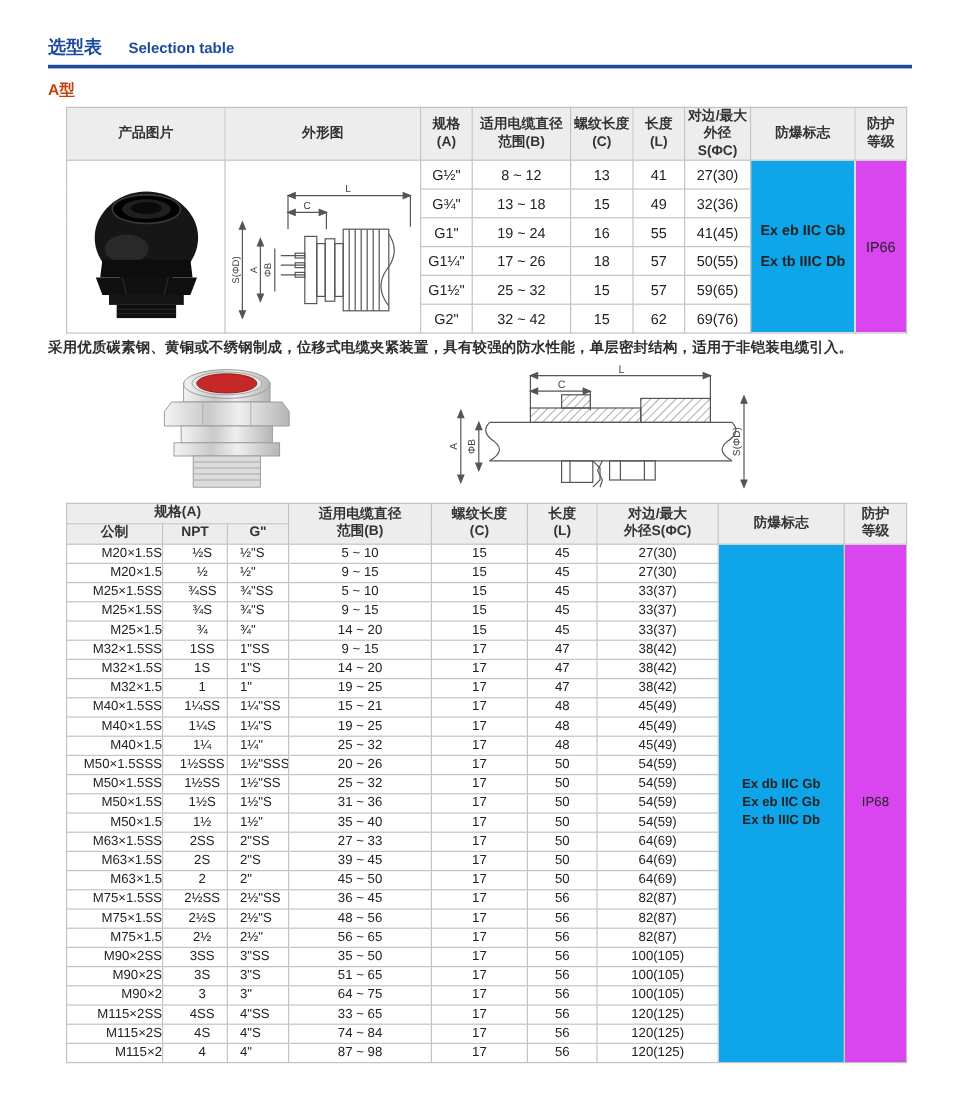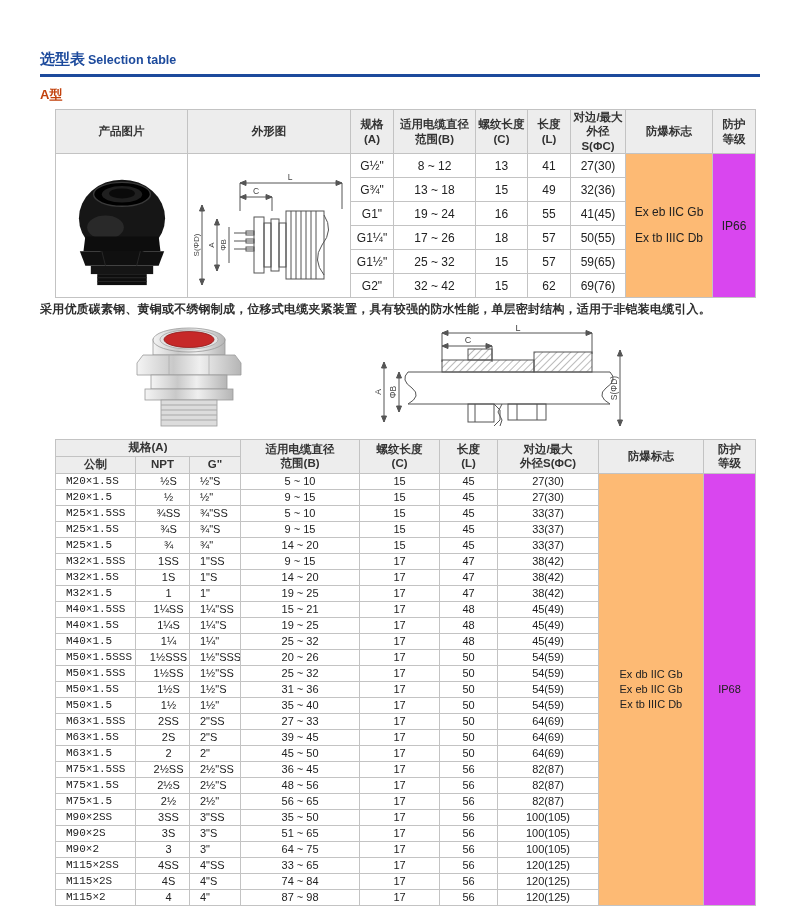--- a/index.html
+++ b/index.html
@@ -1,47 +1,47 @@
 <!DOCTYPE html>
 <html><head>
 <meta charset="utf-8">
 <style>
   * { box-sizing: border-box; }
   html,body { margin:0; padding:0; width:800px; height:922px; overflow:hidden;
     background:#ffffff; font-family:"Liberation Sans","DejaVu Sans",sans-serif; color:#333; }
   .container { padding:30px 40px 0 40px; }
 
   
-  .title-row { display:flex; align-items:baseline; gap:3px;margin-top:20px; }
+  .title-row { display:flex; align-items:baseline; gap:22px; }
   .title-zh { font-size:15px; font-weight:bold; color:#1c4a9c; }
   .title-en { font-size:12.5px; font-weight:bold; color:#1c4a9c; }
   .blue-rule { height:3px; background:#1c4a9c; margin-top:5px; }
 
   .sec-heading { font-size:13px; color:#c2410c; font-weight:600; margin-top:9px; }
   .sec-desc { font-size:12px; color:#2e2e2e; font-weight:600; margin-top:3px; letter-spacing:0.2px; }
 
   
   table { border-collapse:collapse; table-layout:fixed; width:700px; margin:5px 0 0 15px; }
   th, td { border:1px solid #c3c3c3; text-align:center; vertical-align:middle;
            white-space:pre-line; padding:0; overflow:hidden; }
   th { background:#ededed; font-weight:600; color:#333; }
 
   .table-a th { height:37px; font-size:11.5px; line-height:1.25; }
   .table-a td { height:24px; font-size:12px; color:#222; }
   .table-a .photo-cell, .table-a .outline-cell { background:#fff; }
 
   .table-b th { font-size:11.5px; line-height:1.2; }
   .table-b thead tr { height:17px; }
   .table-b td { height:15px; line-height:15px; font-size:11px; color:#222; }
-  .table-b td:nth-child(1){ text-align:left; padding-left:10px;font-family:Liberation Mono, monospace; }
+  .table-b td:nth-child(1){ text-align:right; padding-left:10px; }
   .table-b td:nth-child(2){ text-align:center; padding-left:12px; }
   .table-b td:nth-child(3){ text-align:left; padding-left:10px; }
   .table-b td.ex-cell, .table-b td.ip-cell { text-align:center; padding-left:0; }
 
-  .ex-cell { font-size:12px; color:#222; line-height:2.1; background:#fdba74; }
+  .ex-cell { font-size:12px; color:#222; line-height:2.1; background:#0ea5e9;font-weight:bold; }
   .ip-cell { font-size:12px; color:#222; background:#d946ef; }
 
   
   .fig-row { height:112px; margin-top:4px; display:flex; align-items:center; }
   .fig-photo-b { margin-left:88px; }
   .fig-outline-b { margin-left:122px; }
 
   svg text { font-family:"Liberation Sans","DejaVu Sans",sans-serif; }
 </style>
 </head>

